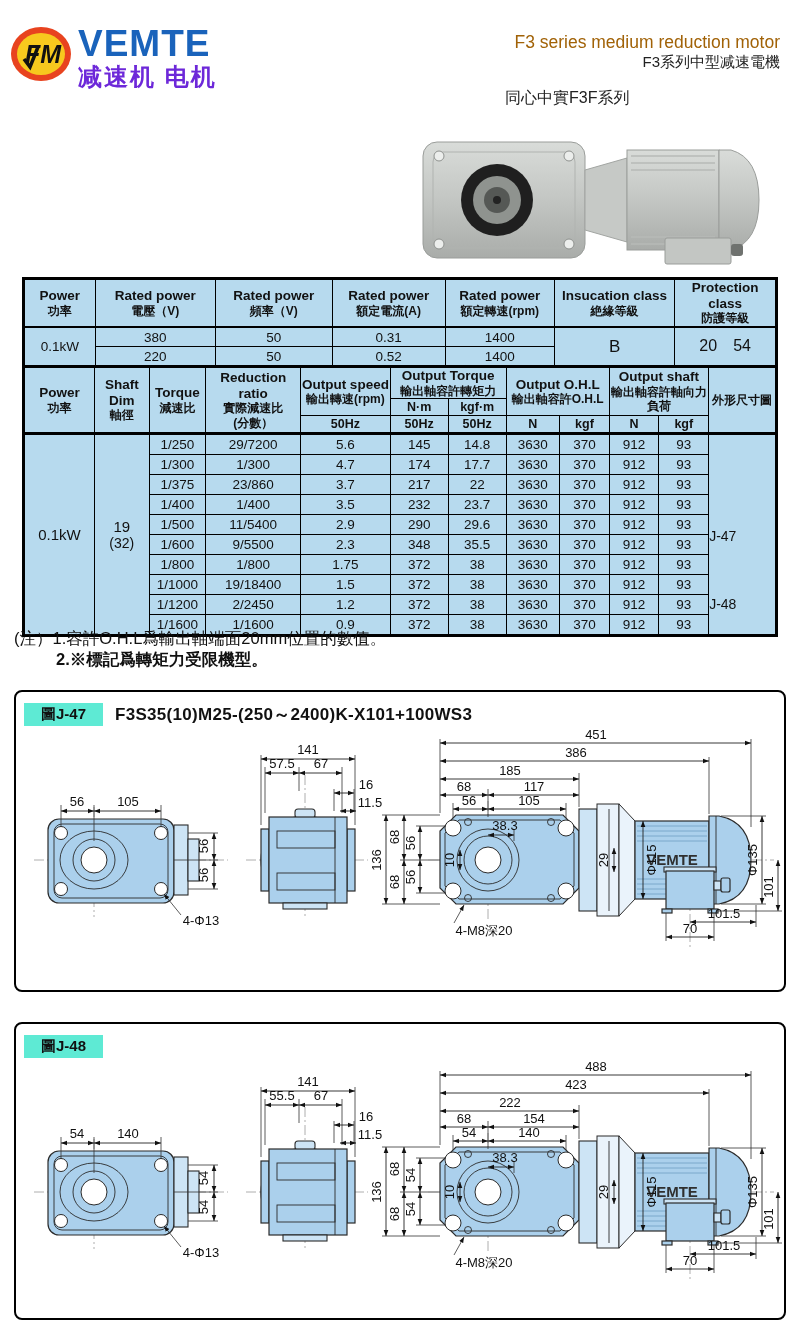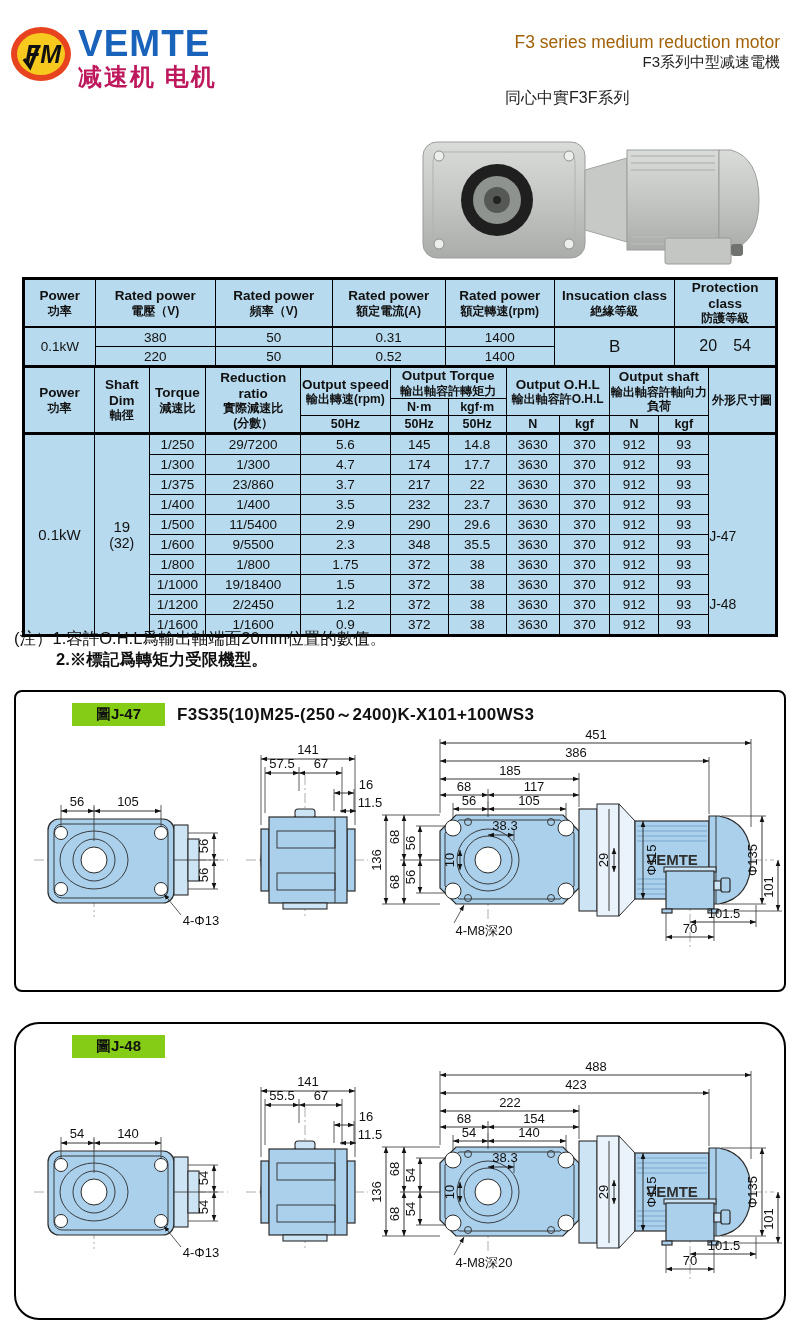--- a/index.html
+++ b/index.html
@@ -2,21 +2,21 @@
 <html><head>
 <meta charset="utf-8">
 <style>
   html,body{margin:0;padding:0;}
   body{width:800px;height:1341px;background:#fff;font-family:"Liberation Sans",sans-serif;position:relative;overflow:hidden;color:#111;}
   .abs{position:absolute;}
   
   .logo-wrap{left:10px;top:25px;display:flex;gap:6px;align-items:flex-start;}
   .brand-col{display:flex;flex-direction:column;line-height:1;}
   .brand{color:#1a63bb;font-weight:800;font-size:37px;letter-spacing:1px;}
-  .brand-sub{color:#be185d;font-weight:800;font-size:24px;margin-top:3px;letter-spacing:2px;}
+  .brand-sub{color:#6d28d9;font-weight:800;font-size:24px;margin-top:3px;letter-spacing:2px;}
   .title-en{right:20px;top:32px;font-size:17.5px;color:#a16207;text-align:right;}
   .title-zh{right:20px;top:53px;font-size:15px;color:#222;text-align:right;}
   .series{left:505px;top:88px;font-size:16px;color:#222;}
   
   table{border-collapse:collapse;table-layout:fixed;background:#b7daee;}
   .t1{left:22px;top:277px;width:756px;}
   .t2{left:22px;top:365px;width:756px;}
   th,td{border:1px solid #000;text-align:center;vertical-align:middle;padding:0;font-size:13.5px;}
   .t1,.t2{border:3px solid #000;}
   .t1 thead th{height:46px;}
@@ -31,23 +31,23 @@
   .dimcol{position:relative;}
   .jref{position:absolute;left:0;right:16px;text-align:left;font-size:14px;transform:translateY(-50%);}
   .j1{top:51%;}
   .j2{top:85%;}
   
   .notes{left:14px;top:628px;font-size:16.5px;line-height:1.25;}
   .notes .n2{padding-left:42px;font-weight:bold;}
   
   .secbox{border:2px solid #000;border-radius:8px;background:#fff;}
   .box47{left:14px;top:690px;width:768px;height:298px;}
-  .box48{left:14px;top:1022px;width:768px;height:294px;border-radius:25px;}
+  .box48{left:14px;top:1022px;width:768px;height:294px;}
   .sec-title{display:flex;align-items:center;gap:12px;padding:7px 0 0 8px;height:30px;}
-  .badge{background:#84cc16;padding:2px 24px;font-size:15px;font-weight:700;margin-left:48px;}
+  .badge{background:#5eead4;padding:2px 17px;font-size:15px;font-weight:700;}
   .model{font-size:17px;font-weight:700;letter-spacing:0.3px;}
   
   .f-main{fill:#abd0ec;stroke:#2b2b2b;stroke-width:1.2;}
   .f-light{fill:#cde4f5;stroke:#2b2b2b;stroke-width:1.1;}
   .f-x{fill:#eaf3fb;stroke:#2b2b2b;stroke-width:1;}
   .f-w{fill:#fff;stroke:#2b2b2b;stroke-width:1;}
   .thin{stroke:#2b2b2b;stroke-width:0.9;fill:none;}
   .fin{stroke:#6f9fc4;stroke-width:0.8;}
   .cl{stroke:#999;stroke-width:0.8;stroke-dasharray:10 3 2 3;fill:none;}
   .ext{stroke:#333;stroke-width:0.8;fill:none;}

